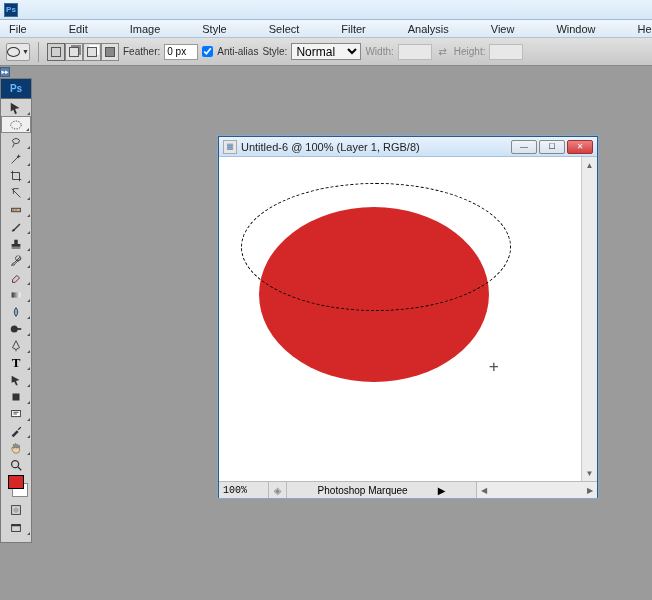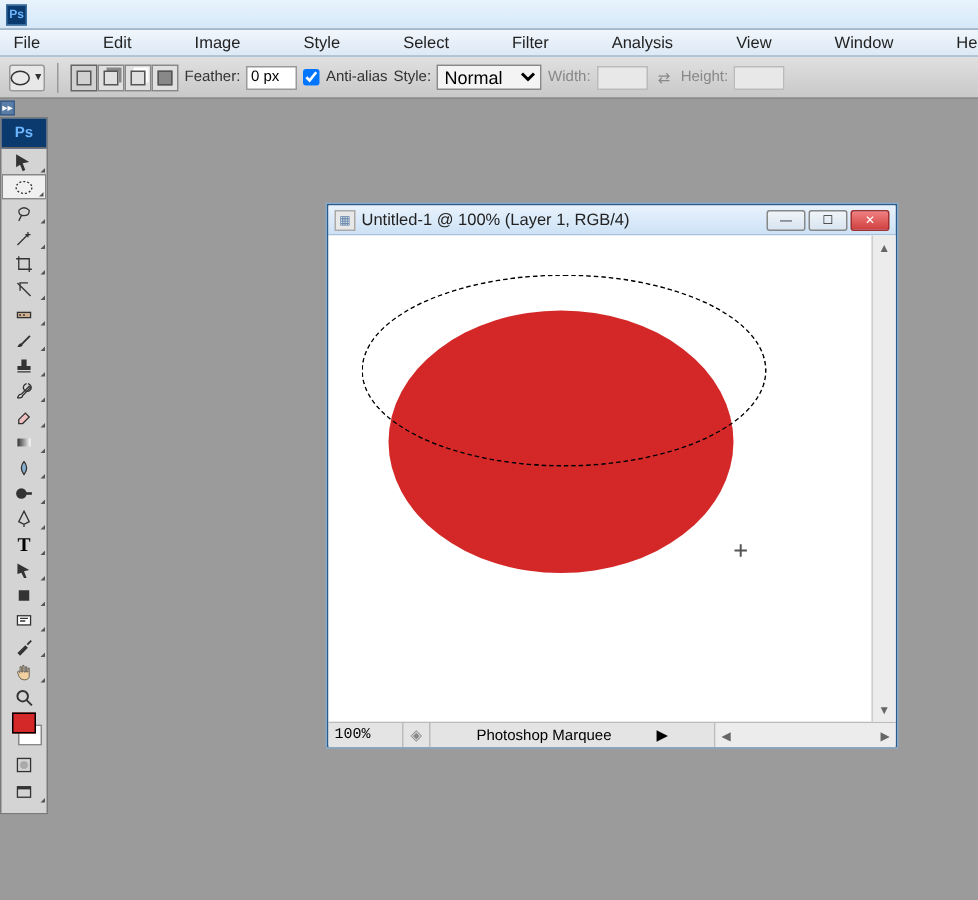--- a/index.html
+++ b/index.html
@@ -286,21 +286,21 @@
           <rect x="3" y="4" width="10" height="2" fill="#333"></rect>
         </svg>
         <span class="tri"></span>
       </div>
   </div>
 </div>
 
 <div class="docwin">
   <div class="dtitle">
     <div class="dicon">▦</div>
-    <span>Untitled-1 @ 100% (Layer 1, RGB/4)</span>
+    <span>Untitled-6 @ 100% (Layer 1, RGB/8)</span>
     <div class="winbtns">
       <div class="wbtn">—</div>
       <div class="wbtn">☐</div>
       <div class="wbtn close">✕</div>
     </div>
   </div>
   <div class="canvas-area">
     <div class="canvas">
       <div class="red-ell"></div>
       <div class="sel-ell"></div>

